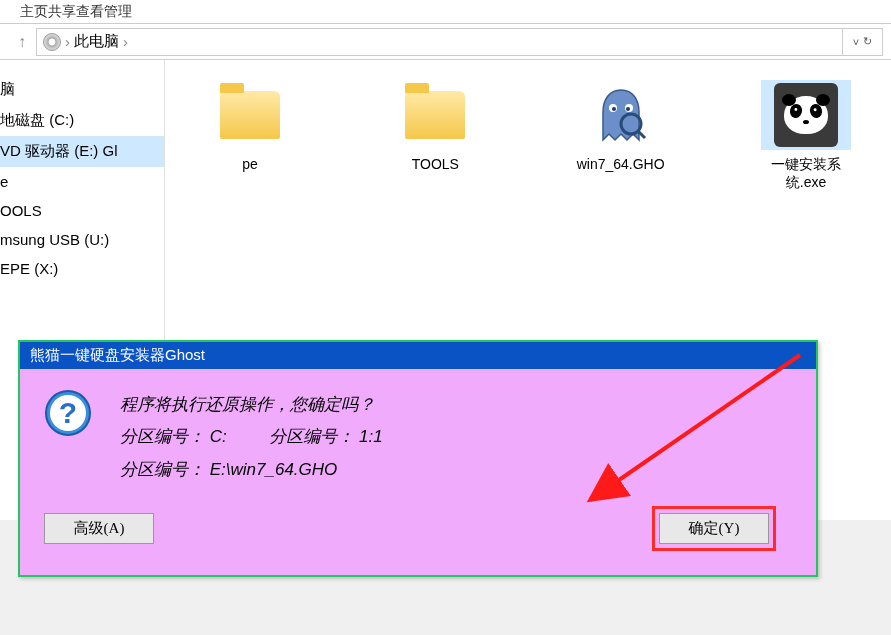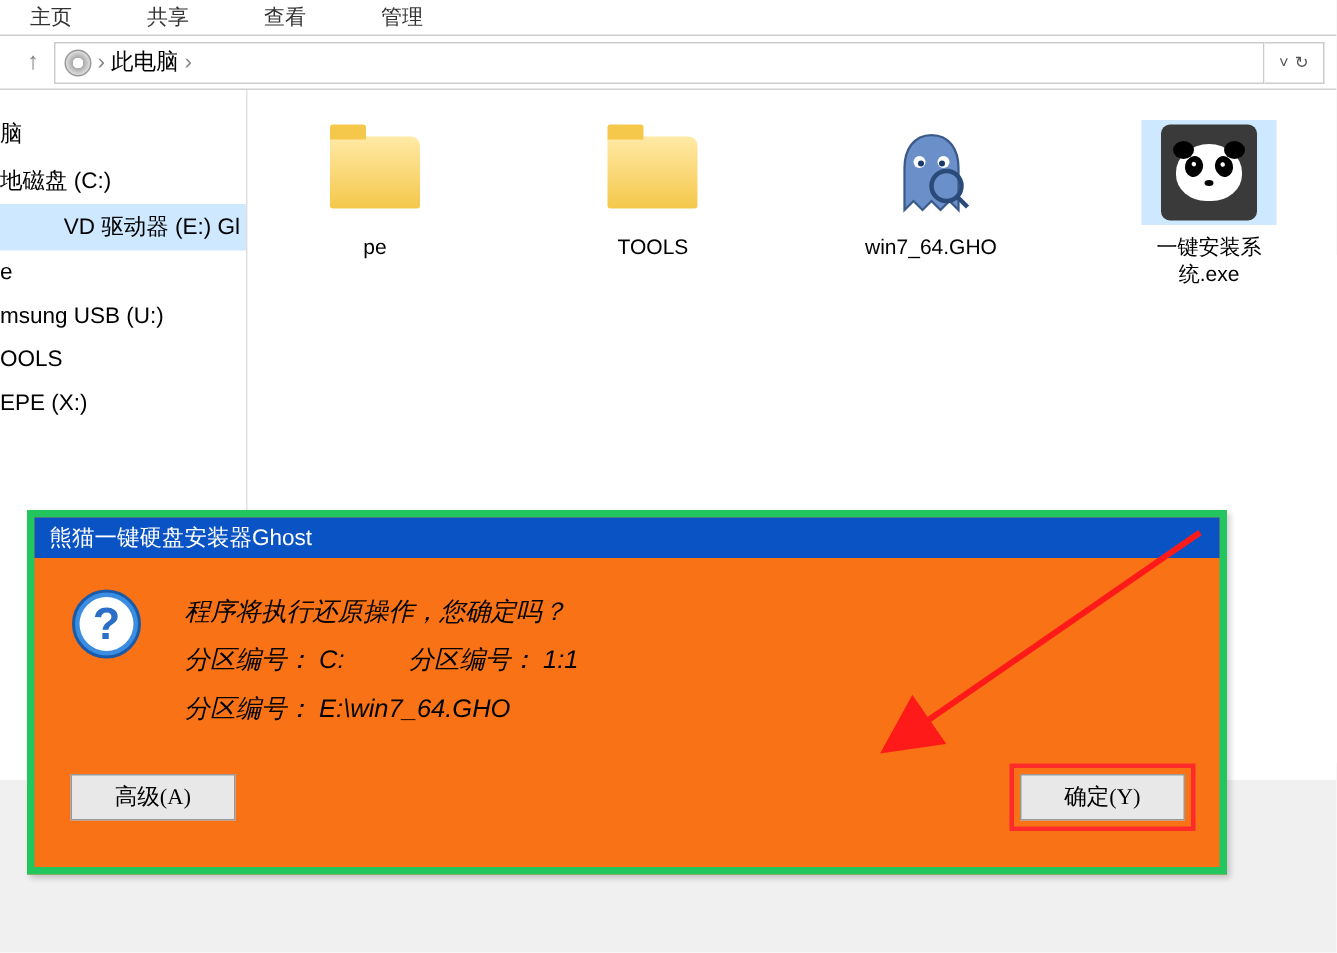--- a/index.html
+++ b/index.html
@@ -18,21 +18,20 @@
     
     
     .ribbon {
       height: 24px;
       background: #fff;
       border-bottom: 1px solid #ccc;
       display: flex;
       align-items: center;
       padding-left: 20px;
       font-size: 14px;
-      gap: 50px;
     }
     .ribbon span { color: #333; cursor: default; }
     
     
     .address-bar {
       height: 36px;
       background: #fff;
       border-bottom: 1px solid #d0d0d0;
       display: flex;
       align-items: center;
@@ -84,21 +83,20 @@
       padding-top: 14px;
       font-size: 15px;
     }
     .sidebar-item {
       padding: 6px 4px 6px 0;
       white-space: nowrap;
       cursor: default;
     }
     .sidebar-item.selected {
       background: #cde8ff;
-      text-align: right;
     }
     .content {
       flex: 1;
       padding: 20px 30px;
       display: flex;
       gap: 40px;
       align-items: flex-start;
       justify-content: space-between;
     }
     .file-item {
@@ -173,22 +171,22 @@
       border-radius: 50%;
       bottom: 10px; left: 50%; transform: translateX(-50%);
     }
 
     
     .dialog {
       position: absolute;
       left: 18px;
       top: 340px;
       width: 800px;
-      border: 5px solid #22c55e;
-      background: #f97316;
+      border: 2px solid #22c55e;
+      background: #f0abfc;
       box-shadow: 2px 2px 4px rgba(0,0,0,0.2);
     }
     .dialog-title {
       background: #0a53c4;
       color: #fff;
       padding: 4px 10px;
       font-size: 15px;
     }
     .dialog-body {
       padding: 20px 24px 20px 24px;
@@ -202,21 +200,21 @@
     .q-icon svg { width: 100%; height: 100%; }
     .dialog-text {
       font-size: 17px;
       line-height: 1.9;
       font-family: "SimSun", serif;
       font-style: italic;
     }
     .dialog-buttons {
       display: flex;
       justify-content: space-between;
-      padding: 0 16px 24px 24px;
+      padding: 0 40px 24px 24px;
       align-items: center;
     }
     .dlg-right { display: flex; gap: 24px; }
     .btn {
       min-width: 110px;
       padding: 5px 18px;
       font-size: 15px;
       background: #e8e8e8;
       border: 1px solid #999;
       cursor: default;
@@ -259,22 +257,22 @@
     <span>↻</span>
   </div>
 </div>
 
 <div class="main">
   <div class="sidebar">
     <div class="sidebar-item">脑</div>
     <div class="sidebar-item">地磁盘 (C:)</div>
     <div class="sidebar-item selected">VD 驱动器 (E:) Gl</div>
     <div class="sidebar-item">e</div>
+    <div class="sidebar-item">OOLS</div>
     <div class="sidebar-item">msung USB (U:)</div>
-    <div class="sidebar-item">OOLS</div>
     <div class="sidebar-item">EPE (X:)</div>
   </div>
 
   <div class="content">
     <div class="file-item">
       <div class="icon-box">
           <div class="folder-icon"></div>
         </div>
       <div>pe</div>
     </div>

